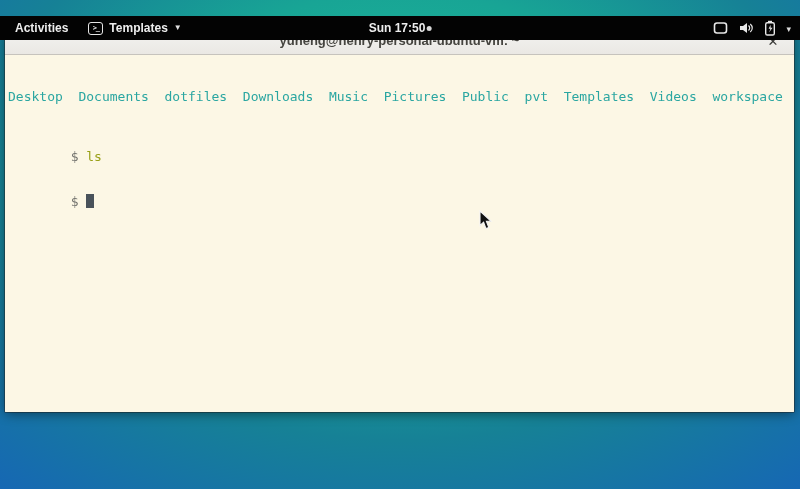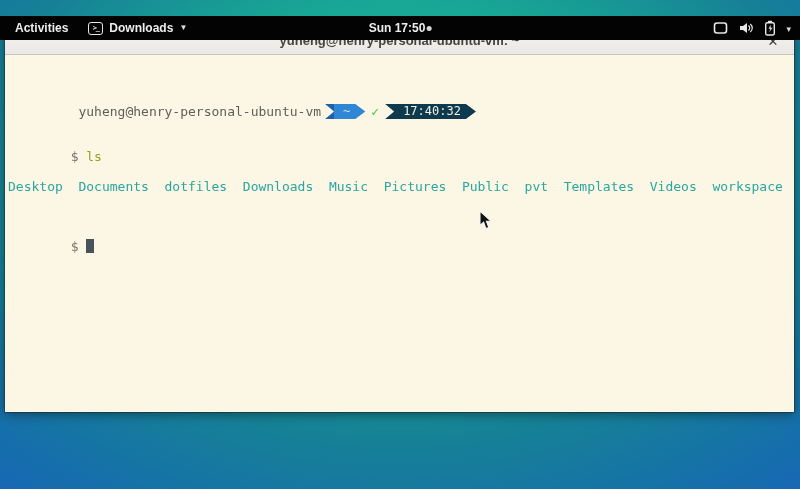--- a/index.html
+++ b/index.html
@@ -96,21 +96,21 @@
 </style>
 </head>
 <body>
 
 <div class="screen">
 
   <div class="top-bar">
     <div class="activities">Activities</div>
     <div class="app-menu">
       <span class="term-glyph-box">&gt;_</span>
-      <span>Downloads</span>
+      <span>Templates</span>
       <span class="app-caret">▼</span>
     </div>
     <div class="clock-wrap">
       <span>Sun 17:50</span>
       <span class="notif-dot"></span>
     </div>
     <div class="tray">
       <span>
         <svg width="15" height="14" viewBox="0 0 15 14">
           <rect x="1.5" y="2" width="12" height="10" rx="2.5" fill="none" stroke="#e8e8e8" stroke-width="1.6"></rect>
@@ -134,27 +134,24 @@
     </div>
   </div>
 
   <div class="window">
     <div class="titlebar">
       <div class="title">yuheng@henry-personal-ubuntu-vm: ~</div>
       <button class="close-btn">✕</button>
     </div>
 
     <div class="term">
-      <div class="tline">
-        <span> yuheng@henry-personal-ubuntu-vm</span><span class="seg seg-blue"><span>~</span></span><span class="p-check">✓</span><span class="seg seg-dark"><span>17:40:32</span></span>
-      </div>
+      <div class="tline dirs">Desktop  Documents  dotfiles  Downloads  Music  Pictures  Public  pvt  Templates  Videos  workspace</div>
       <div class="tline">
         <span class="cmd-prompt">$ </span><span class="cmd-text">ls</span>
       </div>
-      <div class="tline dirs">Desktop  Documents  dotfiles  Downloads  Music  Pictures  Public  pvt  Templates  Videos  workspace</div>
       <div class="tline">
         <span class="cmd-prompt">$ </span><span class="block-cursor"></span>
       </div>
     </div>
   </div>
 
   <div class="pointer">
     <svg width="15" height="21" viewBox="0 0 15 21">
       <path d="M1 1 L1 15.5 L4.6 12.2 L7 18.6 L9.8 17.5 L7.4 11.3 L12.2 11.3 Z" fill="#111111" stroke="#f5f5f5" stroke-width="1.1"></path>
     </svg>

